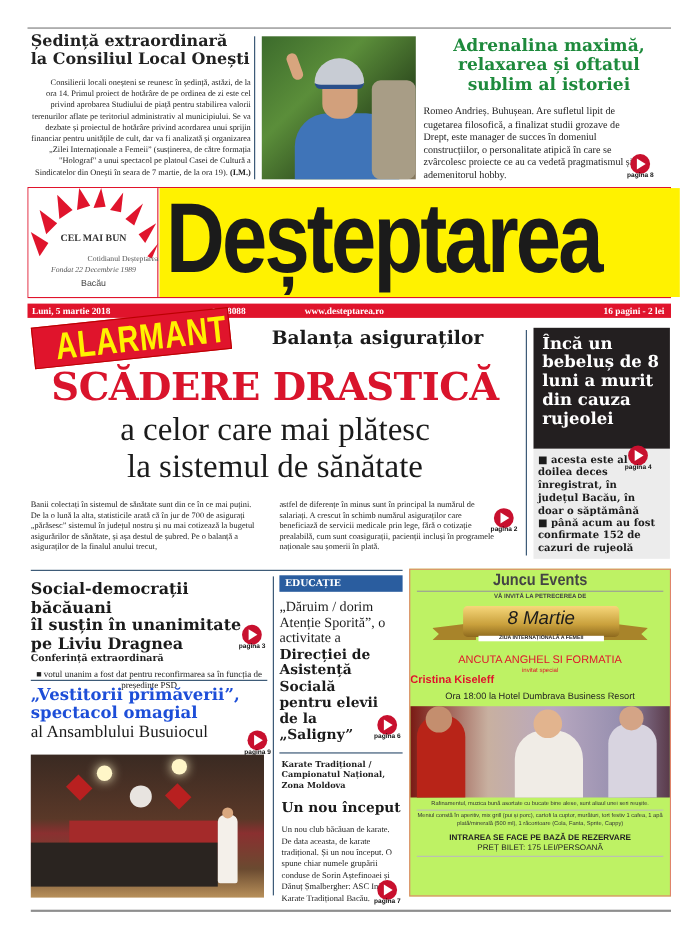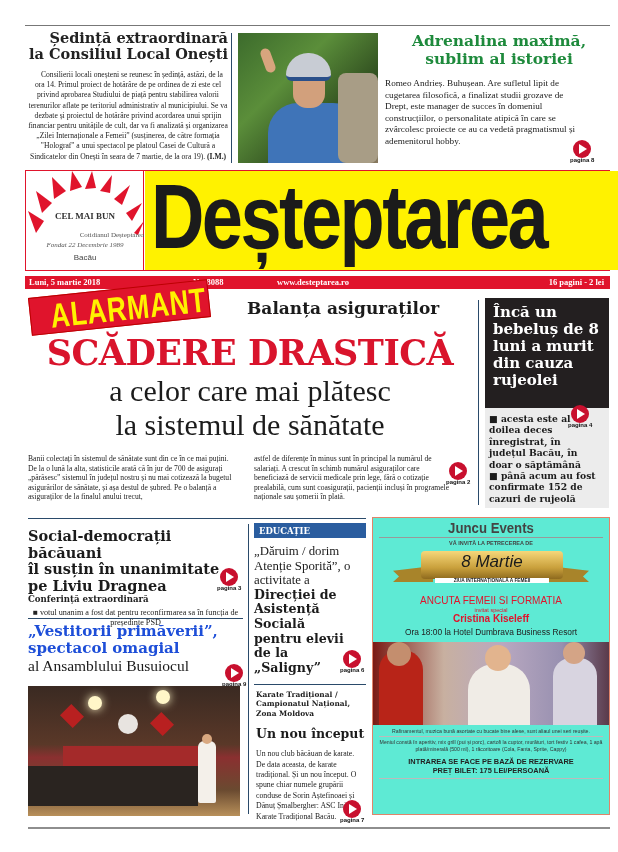--- a/index.html
+++ b/index.html
@@ -17,42 +17,43 @@
 .pg .c::after{content:"";border-left:8px solid #fff;border-top:5px solid transparent;border-bottom:5px solid transparent;margin-left:2px}
 .pg .t{font-family:"Liberation Sans",sans-serif;font-weight:bold;font-size:6px;color:#111;margin-top:-1px}
 .photo{position:absolute;overflow:hidden}
 </style>
 </head>
 <body>
 
 <div class="hr-gray" style="left:25px;top:25px;width:585px;background:#777"></div>
 
 <div class="abs" style="left:28px;top:30px;width:200px;">
-  <div class="serifb" style="text-align:right;font-size:14.5px;line-height:16px;color:#222">
+  <div class="serifb" style="text-align:left;font-size:14.5px;line-height:16px;color:#222">
     <div>Ședință extraordinară</div>
     <div>la Consiliul Local Onești</div>
   </div>
-  <p class="body-txt" style="margin-top:8px;text-indent:8px;text-align:center;font-size:7.6px;line-height:10.2px">
+  <p class="body-txt" style="margin-top:8px;text-indent:8px;text-align:right;font-size:7.6px;line-height:10.2px">
     <span>Consilierii locali oneșteni se reunesc în ședință, astăzi, de la ora 14. Primul proiect de hotărâre de pe ordinea de zi este cel privind aprobarea Studiului de piață pentru stabilirea valorii terenurilor aflate pe teritoriul administrativ al municipiului. Se va dezbate și proiectul de hotărâre privind acordarea unui sprijin financiar pentru unitățile de cult, dar va fi analizată și organizarea „Zilei Internaționale a Femeii” (susținerea, de către formația "Holograf" a unui spectacol pe platoul Casei de Cultură a Sindicatelor din Onești în seara de 7 martie, de la ora 19).</span>
     <b>(I.M.)</b>
   </p>
 </div>
 <div class="vline" style="left:231px;top:33px;height:130px"></div>
 
 <div class="photo" style="left:238px;top:33px;width:140px;height:130px;background:linear-gradient(135deg,#3c6b2c 0%,#5b8e3a 35%,#2d4a1e 70%,#8a7a60 100%)">
   <div style="position:absolute;left:30px;top:70px;width:95px;height:70px;background:#3f74b8;border-radius:30px 30px 0 0"></div>
   <div style="position:absolute;left:55px;top:35px;width:32px;height:40px;background:#d2a07c;border-radius:14px"></div>
   <div style="position:absolute;left:48px;top:20px;width:45px;height:28px;background:#c8ccd4;border-radius:22px 22px 6px 6px;border-bottom:4px solid #2a4f8a"></div>
   <div style="position:absolute;left:100px;top:40px;width:40px;height:90px;background:#a89d86;border-radius:8px"></div>
   <div style="position:absolute;left:25px;top:15px;width:10px;height:25px;background:#d8a57e;border-radius:5px;transform:rotate(-20deg)"></div>
 </div>
 
 <div class="abs" style="left:385px;top:32px;width:228px;">
   <div class="serifb" style="text-align:center;font-size:15.5px;line-height:18px;color:#1e8a3c">
     <div>Adrenalina maximă,</div>
+    <div>relaxarea și oftatul</div>
     <div>sublim al istoriei</div>
   </div>
   <p class="body-txt" style="margin-top:10px;font-size:9.2px;line-height:11.6px;width:200px">Romeo Andrieș. Buhușean. Are sufletul lipit de cugetarea filosofică, a finalizat studii grozave de Drept, este manager de succes în domeniul construcțiilor, o personalitate atipică în care se zvârcolesc proiecte ce au ca vedetă pragmatismul și ademenitorul hobby.</p>
 </div>
 <div class="pg" style="left:570px;top:140px">
   <div class="c"></div>
   <div class="t">pagina 8</div>
 </div>
 
 <div class="abs" style="left:25px;top:170px;width:585px;height:101px;border:1px solid #e0142c;background:#fff">
@@ -179,44 +180,44 @@
 <div class="abs" style="left:256px;top:690px;width:110px">
   <div class="serifb" style="font-size:7.4px;line-height:9.4px;color:#222">Karate Tradițional / Campionatul Național, Zona Moldova</div>
   <div class="serifb" style="font-size:12.5px;line-height:15px;color:#1b1b1b;margin-top:8px">Un nou început</div>
   <p class="body-txt" style="font-size:7.8px;line-height:10.4px;margin-top:8px;padding-right:4px">Un nou club băcăuan de karate. De data aceasta, de karate tradițional. Și un nou început. O spune chiar numele grupării conduse de Sorin Aștefinoaei și Dănuț Șmalbergher: ASC Inițio Karate Tradițional Bacău.</p>
 </div>
 <div class="pg" style="left:340px;top:800px">
   <div class="c"></div>
   <div class="t">pagina 7</div>
 </div>
 
-<div class="abs" style="left:372px;top:517px;width:238px;height:298px;border:1px solid #e0846a;background:#5eead4;overflow:hidden">
+<div class="abs" style="left:372px;top:517px;width:238px;height:298px;border:1px solid #e0846a;background:#bef264;overflow:hidden">
   <div class="sans" style="text-align:center;font-size:15px;font-weight:bold;color:#444;margin-top:1px;transform:scaleX(0.88)">Juncu Events</div>
   <div style="height:1px;background:#999;margin:1px 6px"></div>
   <div class="sans" style="text-align:center;font-size:5.5px;font-weight:bold;color:#444;margin-top:2px">VĂ INVITĂ LA PETRECEREA DE</div>
   <div style="position:relative;height:42px;margin-top:2px">
     <div style="position:absolute;left:20px;top:18px;width:40px;height:16px;background:#a8842a;clip-path:polygon(0 30%,100% 0,100% 100%,0 100%,15% 65%)"></div>
     <div style="position:absolute;right:20px;top:18px;width:40px;height:16px;background:#a8842a;clip-path:polygon(0 0,100% 30%,85% 65%,100% 100%,0 100%)"></div>
     <div style="position:absolute;left:48px;top:3px;width:142px;height:28px;background:linear-gradient(180deg,#f6d77a,#c9a03c 60%,#8e6a1e);border-radius:4px"></div>
     <div class="sans" style="position:absolute;left:48px;top:4px;width:142px;text-align:center;font-size:17px;font-style:italic;color:#1b1b1b">8 Martie</div>
     <div class="sans" style="position:absolute;left:62px;top:30px;width:114px;text-align:center;font-size:4.8px;font-weight:bold;background:#fff;color:#222">ZIUA INTERNAȚIONALĂ A FEMEII</div>
   </div>
-  <div class="sans" style="text-align:center;font-size:10px;color:#e0142c;margin-top:5px">ANCUTA FEMEII SI FORMATIA</div>
+  <div class="sans" style="text-align:center;font-size:10px;color:#e0142c;margin-top:5px">ANCUTA ANGHEL SI FORMATIA</div>
   <div class="sans" style="text-align:center;font-size:5.5px;color:#e0142c;margin-top:1px">invitat special</div>
-  <div class="sans" style="text-align:center;font-size:10px;font-weight:bold;color:#e0142c">Cristina Kiseleff</div>
+  <div class="sans" style="font-size:10px;font-weight:bold;color:#e0142c">Cristina Kiseleff</div>
   <div class="sans" style="text-align:center;font-size:8.4px;color:#222;margin-top:3px;white-space:nowrap">Ora 18:00 la Hotel Dumbrava Business Resort</div>
   <div style="position:relative;height:83px;margin-top:5px;background:linear-gradient(90deg,#7a1a14 0%,#c8b0a0 30%,#b8a8c0 55%,#9890b0 80%,#5a3a4a 100%)">
     <div style="position:absolute;left:6px;top:8px;width:44px;height:75px;background:#b82418;border-radius:20px 20px 0 0"></div>
     <div style="position:absolute;left:14px;top:0;width:24px;height:24px;border-radius:50%;background:#c48e6e"></div>
     <div style="position:absolute;left:95px;top:22px;width:62px;height:61px;background:#f0ece6;border-radius:26px 26px 0 0"></div>
     <div style="position:absolute;left:112px;top:3px;width:26px;height:26px;border-radius:50%;background:#e2b48e"></div>
     <div style="position:absolute;left:180px;top:16px;width:44px;height:67px;background:#d8d4e0;border-radius:18px 18px 0 0"></div>
     <div style="position:absolute;left:190px;top:0;width:22px;height:22px;border-radius:50%;background:#d4a486"></div>
   </div>
   <div class="sans" style="text-align:center;font-size:5.2px;color:#333;margin-top:3px;padding:0 3px">Rafinamentul, muzica bună asortate cu bucate bine alese, sunt aliaul unei seri reușite.</div>
   <div style="height:1px;background:#bbb;margin:2px 6px"></div>
   <div class="sans" style="text-align:center;font-size:5.2px;line-height:7px;color:#333;padding:0 4px">Meniul constă în aperitiv, mix grill (pui și porc), cartofi la cuptor, murături, tort festiv 1 cafea, 1 apă plată/minerală (500 ml), 1 răcoritoare (Cola, Fanta, Sprite, Cappy)</div>
   <div class="sans" style="text-align:center;font-size:7.4px;font-weight:bold;color:#222;margin-top:4px">INTRAREA SE FACE PE BAZĂ DE REZERVARE</div>
-  <div class="sans" style="text-align:center;font-size:7.4px;font-weight:bold;color:#222">PREȚ BILET: 175 LEI/PERSOANĂ</div>
+  <div class="sans" style="text-align:center;font-size:7.4px;font-weight:normal;color:#222">PREȚ BILET: 175 LEI/PERSOANĂ</div>
   <div style="height:1px;background:#bbb;margin:3px 6px 1px"></div>
 </div>
 
 <div class="abs" style="left:28px;top:827px;width:582px;height:2px;background:#8e8e8e"></div>
 
 </body></html>

